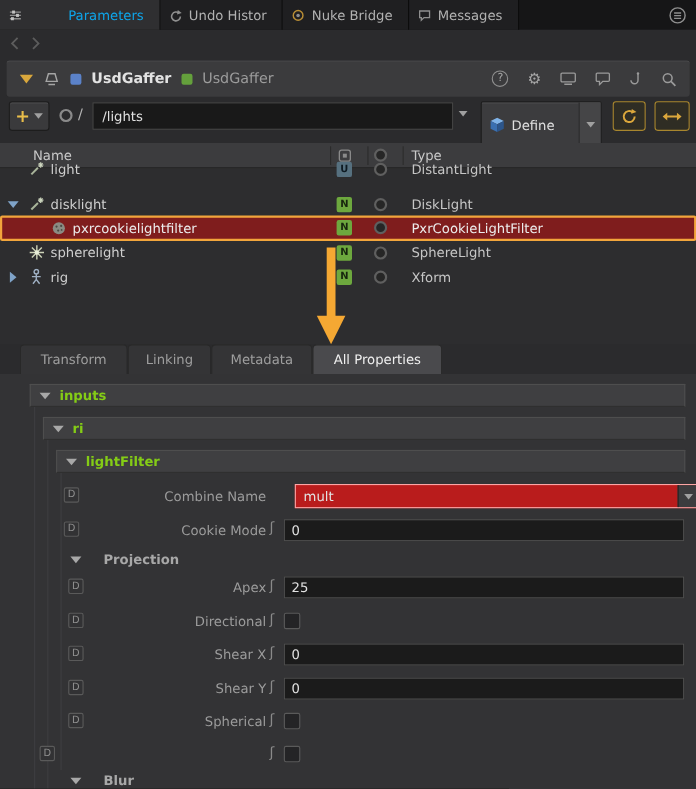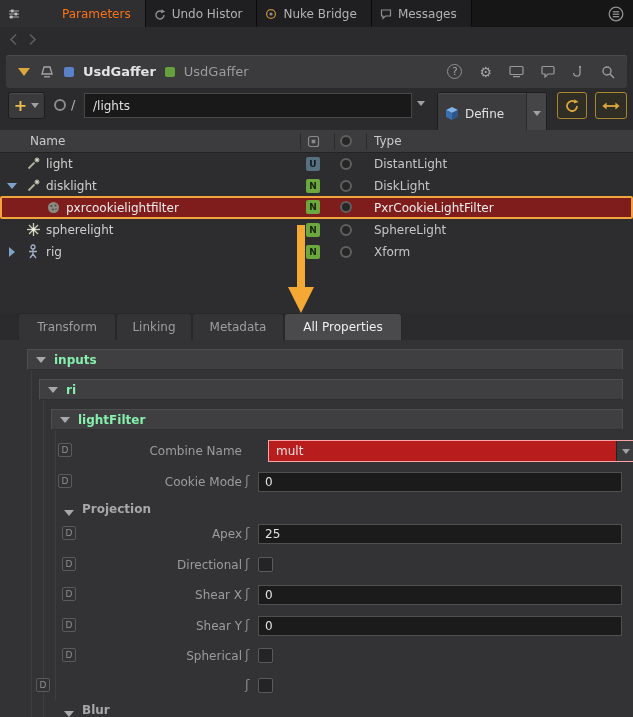--- a/index.html
+++ b/index.html
@@ -7,21 +7,21 @@
   .app {
     position:relative; width:633px; height:717px; overflow:hidden;
     background:#2b2b2d; font-family:"DejaVu Sans", sans-serif;
     font-size:12px; color:#cfcfcf; -webkit-user-select:none; user-select:none;
   }
   svg { display:block; }
 
   
   .tabbar { position:absolute; top:0; left:0; width:633px; height:27px; background:#161617; display:flex; align-items:stretch; }
   .wtab { display:flex; align-items:center; gap:6px; padding:0 14px 0 8px; background:#1f1f21; border-right:1px solid #0b0b0b; color:#b2b2b2; cursor:default; }
-  .wtab.active { background:#2f2f31; color:#f97316;gap:42px; }
+  .wtab.active { background:#2f2f31; color:#0ea5e9;gap:42px; }
   .tabbar-menu { margin-left:auto; align-self:center; margin-right:9px; }
 
   
   .navbtn { position:absolute; top:33px; }
 
   
   .nodeheader { position:absolute; top:55px; left:6px; width:621px; height:33px; background:#3b3b3d;
     border-radius:3px; box-shadow:inset 0 1px 0 #4a4a4c; display:flex; align-items:center; gap:9px; padding:0 12px; }
   .tri-down-y { width:0; height:0; border-left:6px solid transparent; border-right:6px solid transparent; border-top:8px solid #d9a73c; }
   .sq-blue  { width:10px; height:10px; border-radius:2px; background:#5b82c9; }
@@ -75,23 +75,23 @@
 
   
   .ptab { position:absolute; top:313px; height:27px; display:flex; align-items:center; justify-content:center;
     color:#9e9e9e; background:#343436; border:1px solid #282828; border-bottom:none; border-radius:4px 4px 0 0; }
   .ptab.active { background:#4a4a4d; color:#efefef; }
 
   
   .paramszone { position:absolute; top:340px; left:0; width:633px; height:377px; background:#333335; overflow:hidden; }
   .vguide { position:absolute; width:1px; background:#3e3e41; }
   .band { position:absolute; height:21px; background:#3f3f41; border:1px solid #4e4e4e; border-bottom-color:#2f2f2f;
-    display:flex; align-items:center; gap:8px; padding-left:8px; color:#86efac; font-weight:bold; }
+    display:flex; align-items:center; gap:8px; padding-left:8px; color:#84cc16; font-weight:bold; }
   .tri-grp { width:0; height:0; border-left:5px solid transparent; border-right:5px solid transparent; border-top:6px solid #a8a8a8; }
-  .subhdr { position:absolute; display:flex; align-items:flex-end; gap:8px; color:#a8a8a8; font-weight:600; }
+  .subhdr { position:absolute; display:flex; align-items:center; gap:20px; color:#a8a8a8; font-weight:600; }
   .prow { position:absolute; left:0; width:633px; height:24px; }
   .dbox { position:absolute; top:3px; width:14px; height:14px; border:1px solid #5a5a5a; border-radius:2px;
     background:#323234; color:#8f8f8f; font-size:9px; line-height:12px; text-align:center; }
   .plabel { position:absolute; left:20px; width:222px; top:4px; text-align:right; color:#9c9c9c; white-space:nowrap; }
   .expr { position:absolute; left:245px; top:2px; color:#8a8a8a; font-size:13px; }
   .pfield { position:absolute; left:258px; top:1px; width:364px; height:20px; background:#1b1b1b; border:1px solid #4f4f4f;
     color:#e2e2e2; font:12px "DejaVu Sans", sans-serif; padding:0 6px; outline:none; }
   .pcheck { position:absolute; left:258px; top:3px; width:15px; height:15px; background:#242426; border:1px solid #5a5a5a; border-radius:2px; }
   .dropdown { position:absolute; left:268px; top:0; width:367px; height:22px; background:#b91c1c; border:1px solid #fca5a5; }
   .dropdown .val { position:absolute; left:7px; top:3px; color:#e2e2e2; }
@@ -255,21 +255,21 @@
             <rect x="1.5" y="1.5" width="10" height="10" rx="2" fill="none" stroke="#8a8a8a" stroke-width="1.2"></rect>
             <rect x="4.7" y="4.7" width="3.6" height="3.6" fill="#8a8a8a"></rect>
           </svg>
       </span>
       <span class="vsep" style="left:334px;"></span>
       <span class="rring" style="top:5px;"></span>
       <span class="vsep" style="left:366px;"></span>
       <span class="htxt" style="left:374px;">Type</span>
     </div>
 
-    <div class="trow" style="top:23px;padding-left:39px;">
+    <div class="trow" style="top:13px;padding-left:39px;">
       <span class="ticon" style="left:26px;">
         <svg width="15" height="15" viewBox="0 0 15 15">
             <line x1="2.5" y1="12.5" x2="8.5" y2="6.5" stroke="#a8b49a" stroke-width="1.8"></line>
             <g stroke="#cfd8c0" stroke-width="1.1">
               <line x1="11" y1="1.5" x2="11" y2="6.5"></line>
               <line x1="8.5" y1="4" x2="13.5" y2="4"></line>
               <line x1="9.3" y1="2.3" x2="12.7" y2="5.7"></line>
               <line x1="12.7" y1="2.3" x2="9.3" y2="5.7"></line>
             </g>
           </svg>

